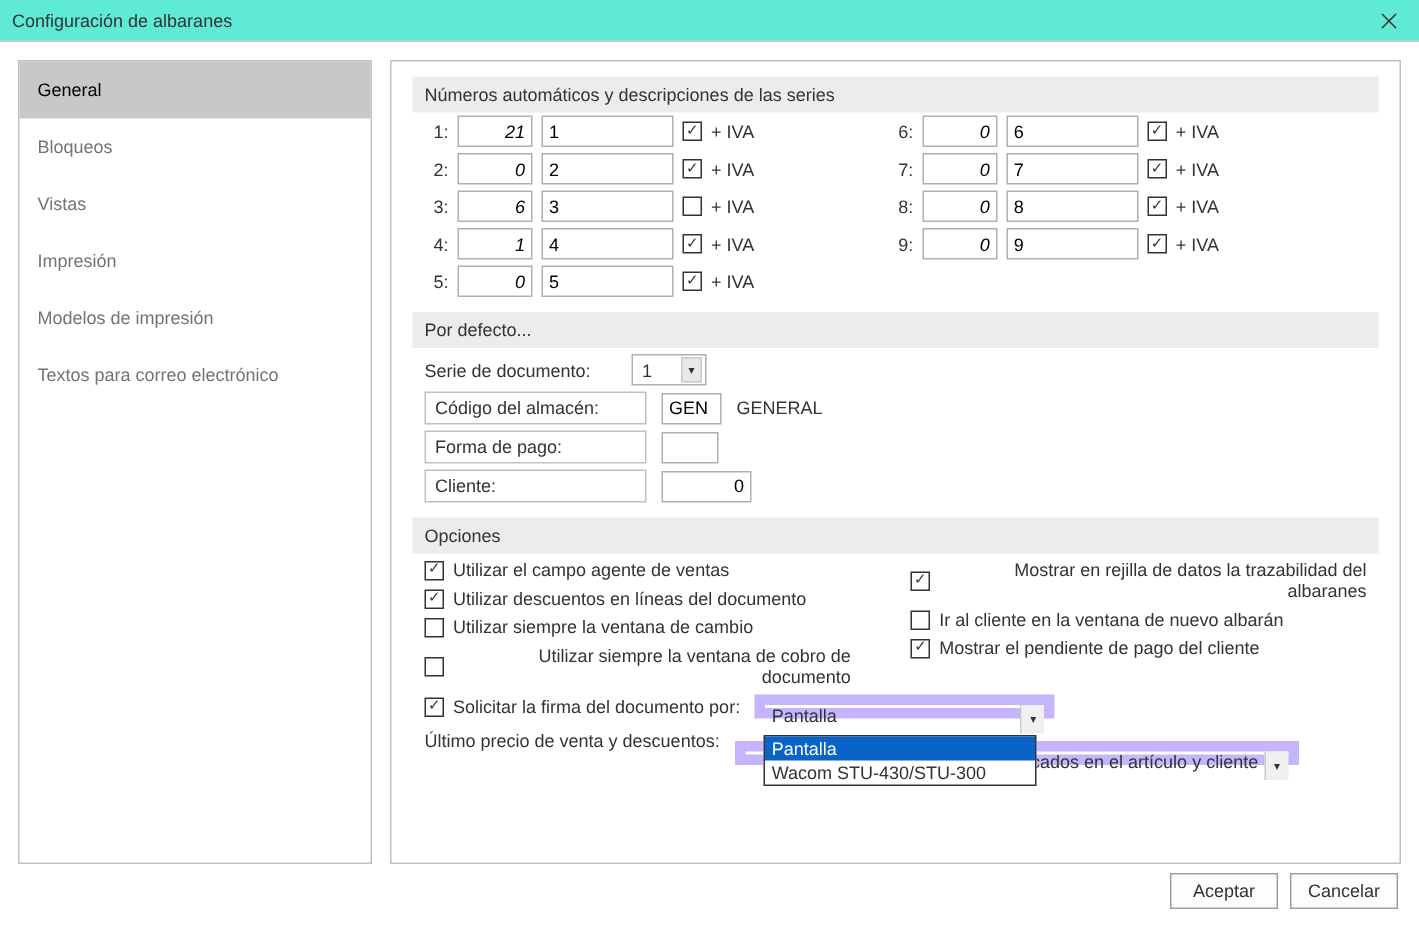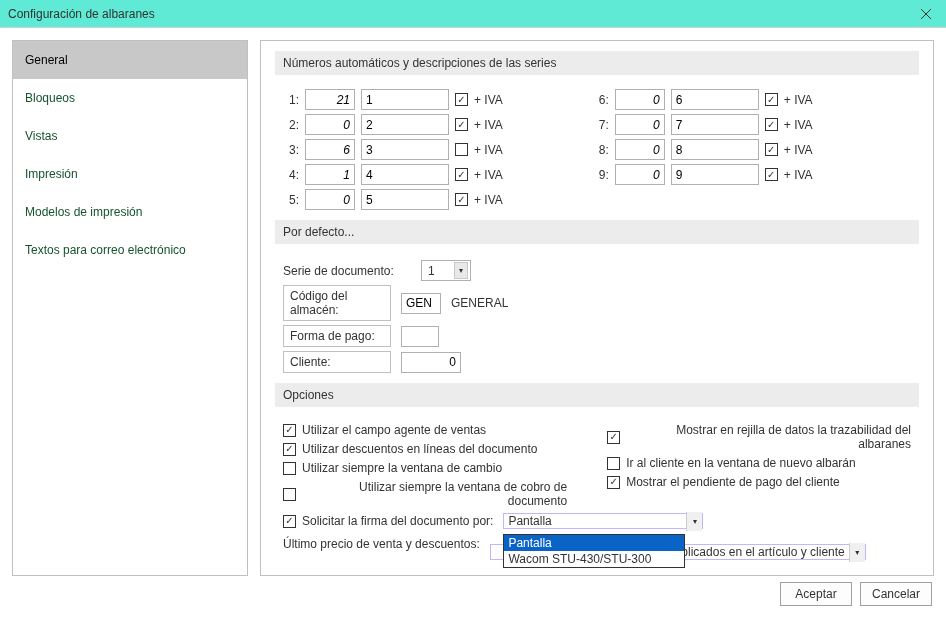--- a/index.html
+++ b/index.html
@@ -1,51 +1,51 @@
 <!DOCTYPE html>
 <html><head>
 <meta charset="utf-8">
 <style>
 * { box-sizing: border-box; margin: 0; padding: 0; }
 body { font-family: "Segoe UI", Tahoma, sans-serif; font-size: 12px; color: #333; background: #fff; width: 946px; height: 632px; overflow: hidden; }
 .titlebar { height: 28px; border-bottom: 1px solid #d0d0d0; display: flex; align-items: center; padding-left: 8px; position: relative; background: #5eead4; }
 .titlebar .close { position: absolute; right: 0; top: 0; width: 40px; height: 27px; display: flex; align-items: center; justify-content: center; cursor: pointer; }
 .content { display: flex; padding: 12px; gap: 12px; height: 560px; }
 .sidebar { width: 236px; border: 1px solid #c0c0c0; background: #fff; }
-.sidebar-item { padding: 12px 12px; cursor: pointer; color: #14532d; }
+.sidebar-item { padding: 12px 12px; cursor: pointer; color: #737373; }
 .sidebar-item.active { background: #c8c8c8; color: #000; }
 .main { flex: 1; border: 1px solid #c0c0c0; padding: 10px 14px; overflow: visible; position: relative; }
 .header-row { display: flex; align-items: center; gap: 14px; margin: 6px 0 14px 6px; }
 .header-icon { width: 28px; height: 32px; border: 1px solid #d0d0d0; display: flex; flex-direction: column; justify-content: center; gap: 2px; padding: 4px; background: #fff; }
 .header-icon .bar { height: 3px; background: #f0b040; }
-.section-head { background: #ececec; padding: 5px 8px; font-size: 12px; color: #333; margin-bottom: 12px; }
+.section-head { background: #ececec; padding: 5px 8px; font-size: 12px; color: #333; margin-bottom: 0; }
 .series-grid { display: flex; gap: 90px; padding: 2px 8px 10px 8px; }
 .series-col { display: flex; flex-direction: column; gap: 4px; }
 .series-row { display: flex; align-items: center; gap: 6px; }
 .series-label { width: 16px; text-align: right; }
 .num-input { width: 50px; height: 21px; border: 1px solid #b0b0b0; text-align: right; padding-right: 4px; font-size: 12px; font-style: italic; }
 .desc-input { width: 88px; height: 21px; border: 1px solid #b0b0b0; padding-left: 4px; font-size: 12px; }
 .chk { width: 13px; height: 13px; border: 1px solid #333; display: inline-flex; align-items: center; justify-content: center; font-size: 10px; line-height: 1; cursor: pointer; background: #fff; }
 .chk.checked::after { content: "✓"; color: #333; }
 .iva-label { font-size: 12px; }
 .defaults { padding: 4px 8px 10px 8px; display: flex; flex-direction: column; gap: 4px; }
 .def-row { display: flex; align-items: center; gap: 10px; }
-.def-label-box { border: 1px solid #c0c0c0; padding: 3px 6px; width: 108px; background: #fff; }
+.def-label-box { border: 1px solid #c0c0c0; padding: 3px 6px; width: 148px; background: #fff; }
 .def-label-plain { width: 128px; padding: 3px 0; }
 .def-input { width: 40px; height: 21px; border: 1px solid #b0b0b0; text-align: right; padding-right: 4px; font-size: 12px; }
 .def-input.sm { width: 38px; }
 .def-select { width: 50px; height: 21px; border: 1px solid #b0b0b0; display: flex; align-items: center; justify-content: space-between; padding: 0 2px 0 6px; background: #fff; cursor: pointer; }
 .drop-btn { width: 14px; height: 17px; background: #e8e8e8; border: 1px solid #c8c8c8; display: flex; align-items: center; justify-content: center; font-size: 8px; }
 .def-text { font-size: 12px; }
 .options-block { padding: 4px 8px; }
 .opt-cols { display: flex; gap: 40px; }
 .opt-col { display: flex; flex-direction: column; gap: 5px; text-align: right; }
 .opt-row { display: flex; align-items: center; gap: 6px; }
 .opt-label { font-size: 12px; }
-.combo { border: 1px solid #c4b5fd; height: 16px; display: flex; align-items: center; justify-content: space-between; padding-left: 4px; background: #fff; cursor: pointer; position: relative; }
+.combo { border: 7px solid #c4b5fd; height: 16px; display: flex; justify-content: space-between; padding-left: 4px; background: #fff; cursor: pointer; position: relative; }
 .combo .drop { width: 16px; height: 19px; border-left: 1px solid #ccc; background: #f0f0f0; display: flex; align-items: center; justify-content: center; font-size: 8px; }
 .combo-firma { width: 200px; margin-left: 4px; }
 .dropdown-list { position: absolute; top: 20px; left: -1px; width: 182px; border: 1px solid #333; background: #fff; z-index: 10; }
 .dropdown-item { padding: 1px 4px; font-size: 12px; cursor: pointer; }
 .dropdown-item.sel { background: #0a63c7; color: #fff; }
 .last-price-row { display: flex; align-items: center; gap: 10px; margin-top: 8px; }
 .combo-precio { width: 376px; }
 .footer { position: absolute; bottom: 26px; right: 14px; display: flex; gap: 8px; }
 .btn { width: 72px; height: 24px; border: 1px solid #a0a0a0; background: #fdfdfd; cursor: pointer; font-size: 12px; display: flex; align-items: center; justify-content: center; }
 </style>

